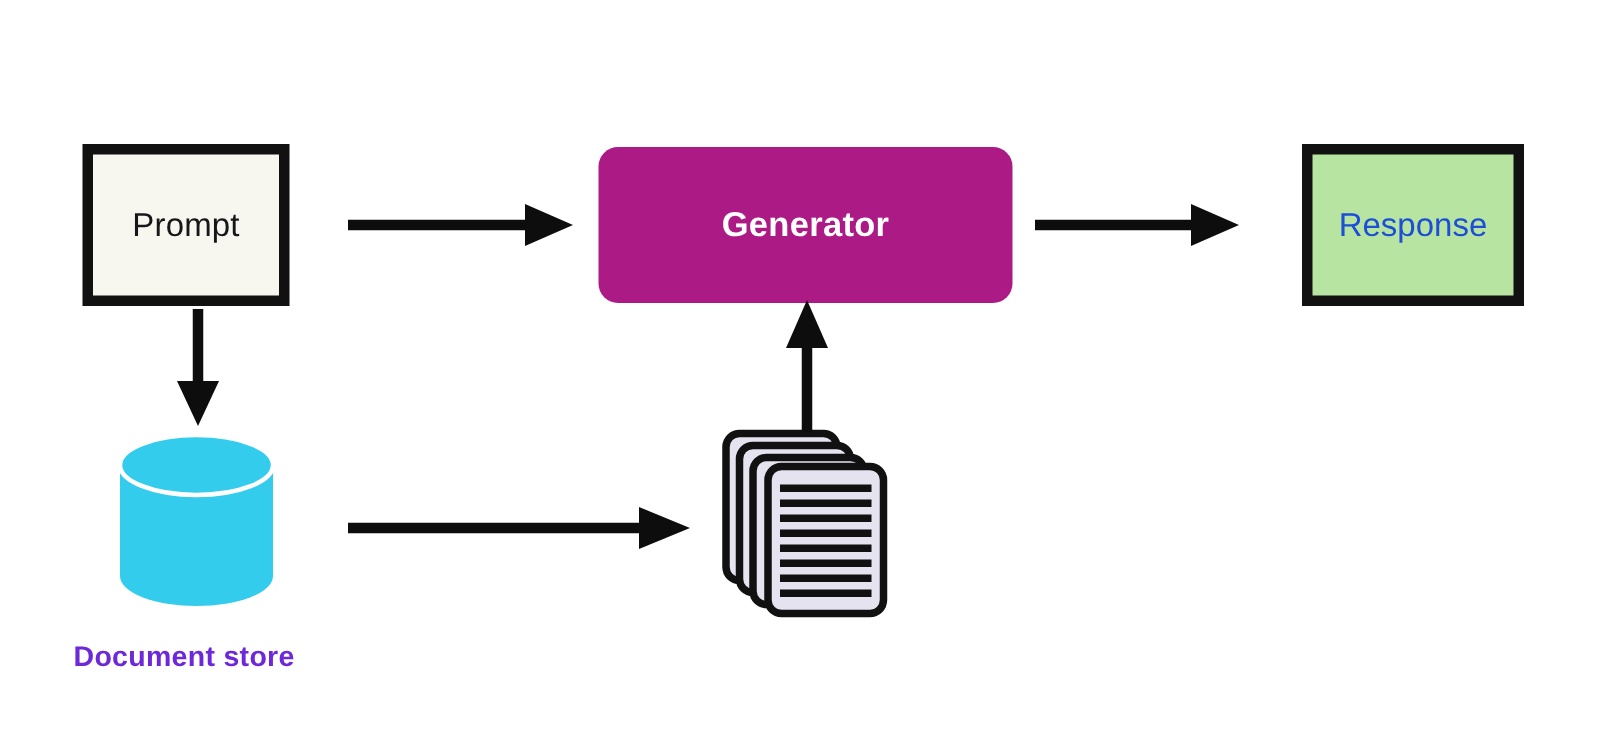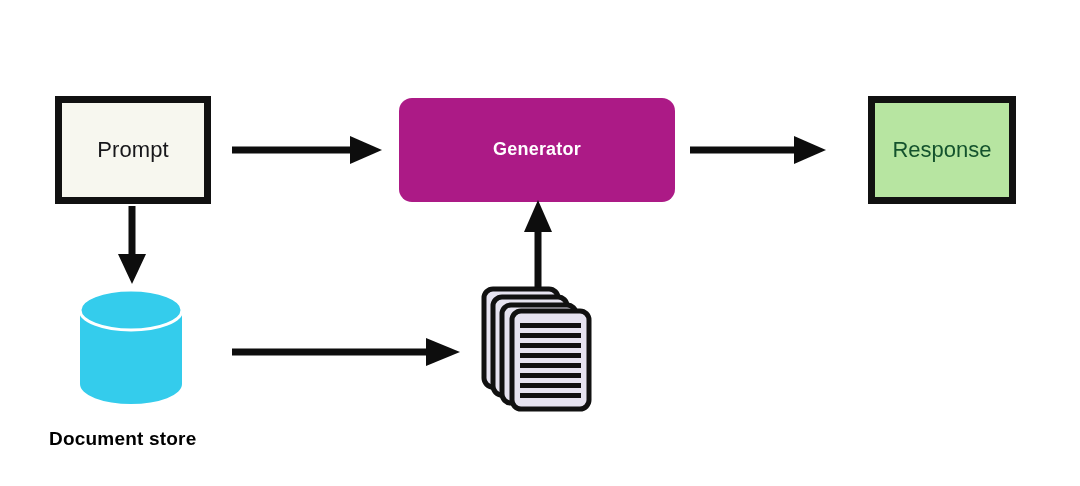--- a/index.html
+++ b/index.html
@@ -24,21 +24,21 @@
     box-sizing: border-box;
     display: flex;
     align-items: center;
     justify-content: center;
     text-align: center;
   }
 
   #prompt-box {
     left: 55px;
     top: 96px;
-    width: 156px;
+    width: 138px;
     height: 108px;
     background: #f7f7ef;
     border: 7px solid #111111;
   }
   #prompt-box .node-label {
     font-size: 22px;
     color: #17171a;
     font-weight: 400;
     letter-spacing: 0.1px;
   }
@@ -47,46 +47,46 @@
     left: 399px;
     top: 98px;
     width: 276px;
     height: 104px;
     background: #ac1a86;
     border-radius: 13px;
     flex-direction: column;
     line-height: 1.18;
   }
   #generator-box .node-label {
-    font-size: 18px;
+    font-size: 23px;
     color: #ffffff;
     font-weight: bold;
     letter-spacing: 0.2px;
   }
 
   #response-box {
     left: 868px;
     top: 96px;
     width: 148px;
     height: 108px;
     background: #b7e5a1;
     border: 7px solid #111111;
   }
   #response-box .node-label {
     font-size: 22px;
-    color: #14532d;
+    color: #1d4ed8;
     font-weight: 400;
   }
 
   
   .caption {
     position: absolute;
     font-size: 19px;
     font-weight: bold;
-    color: #000000;
+    color: #6d28d9;
     white-space: nowrap;
     letter-spacing: 0.2px;
   }
   #document-store-caption { left: 49px;  top: 428px; }
   #retrieved-docs-caption { left: 426px; top: 428px; }
 
   
   .arrow { position: absolute; }
   #arrow-prompt-generator { left: 232px; top: 130px; }
   #arrow-generator-response { left: 690px; top: 130px; }

